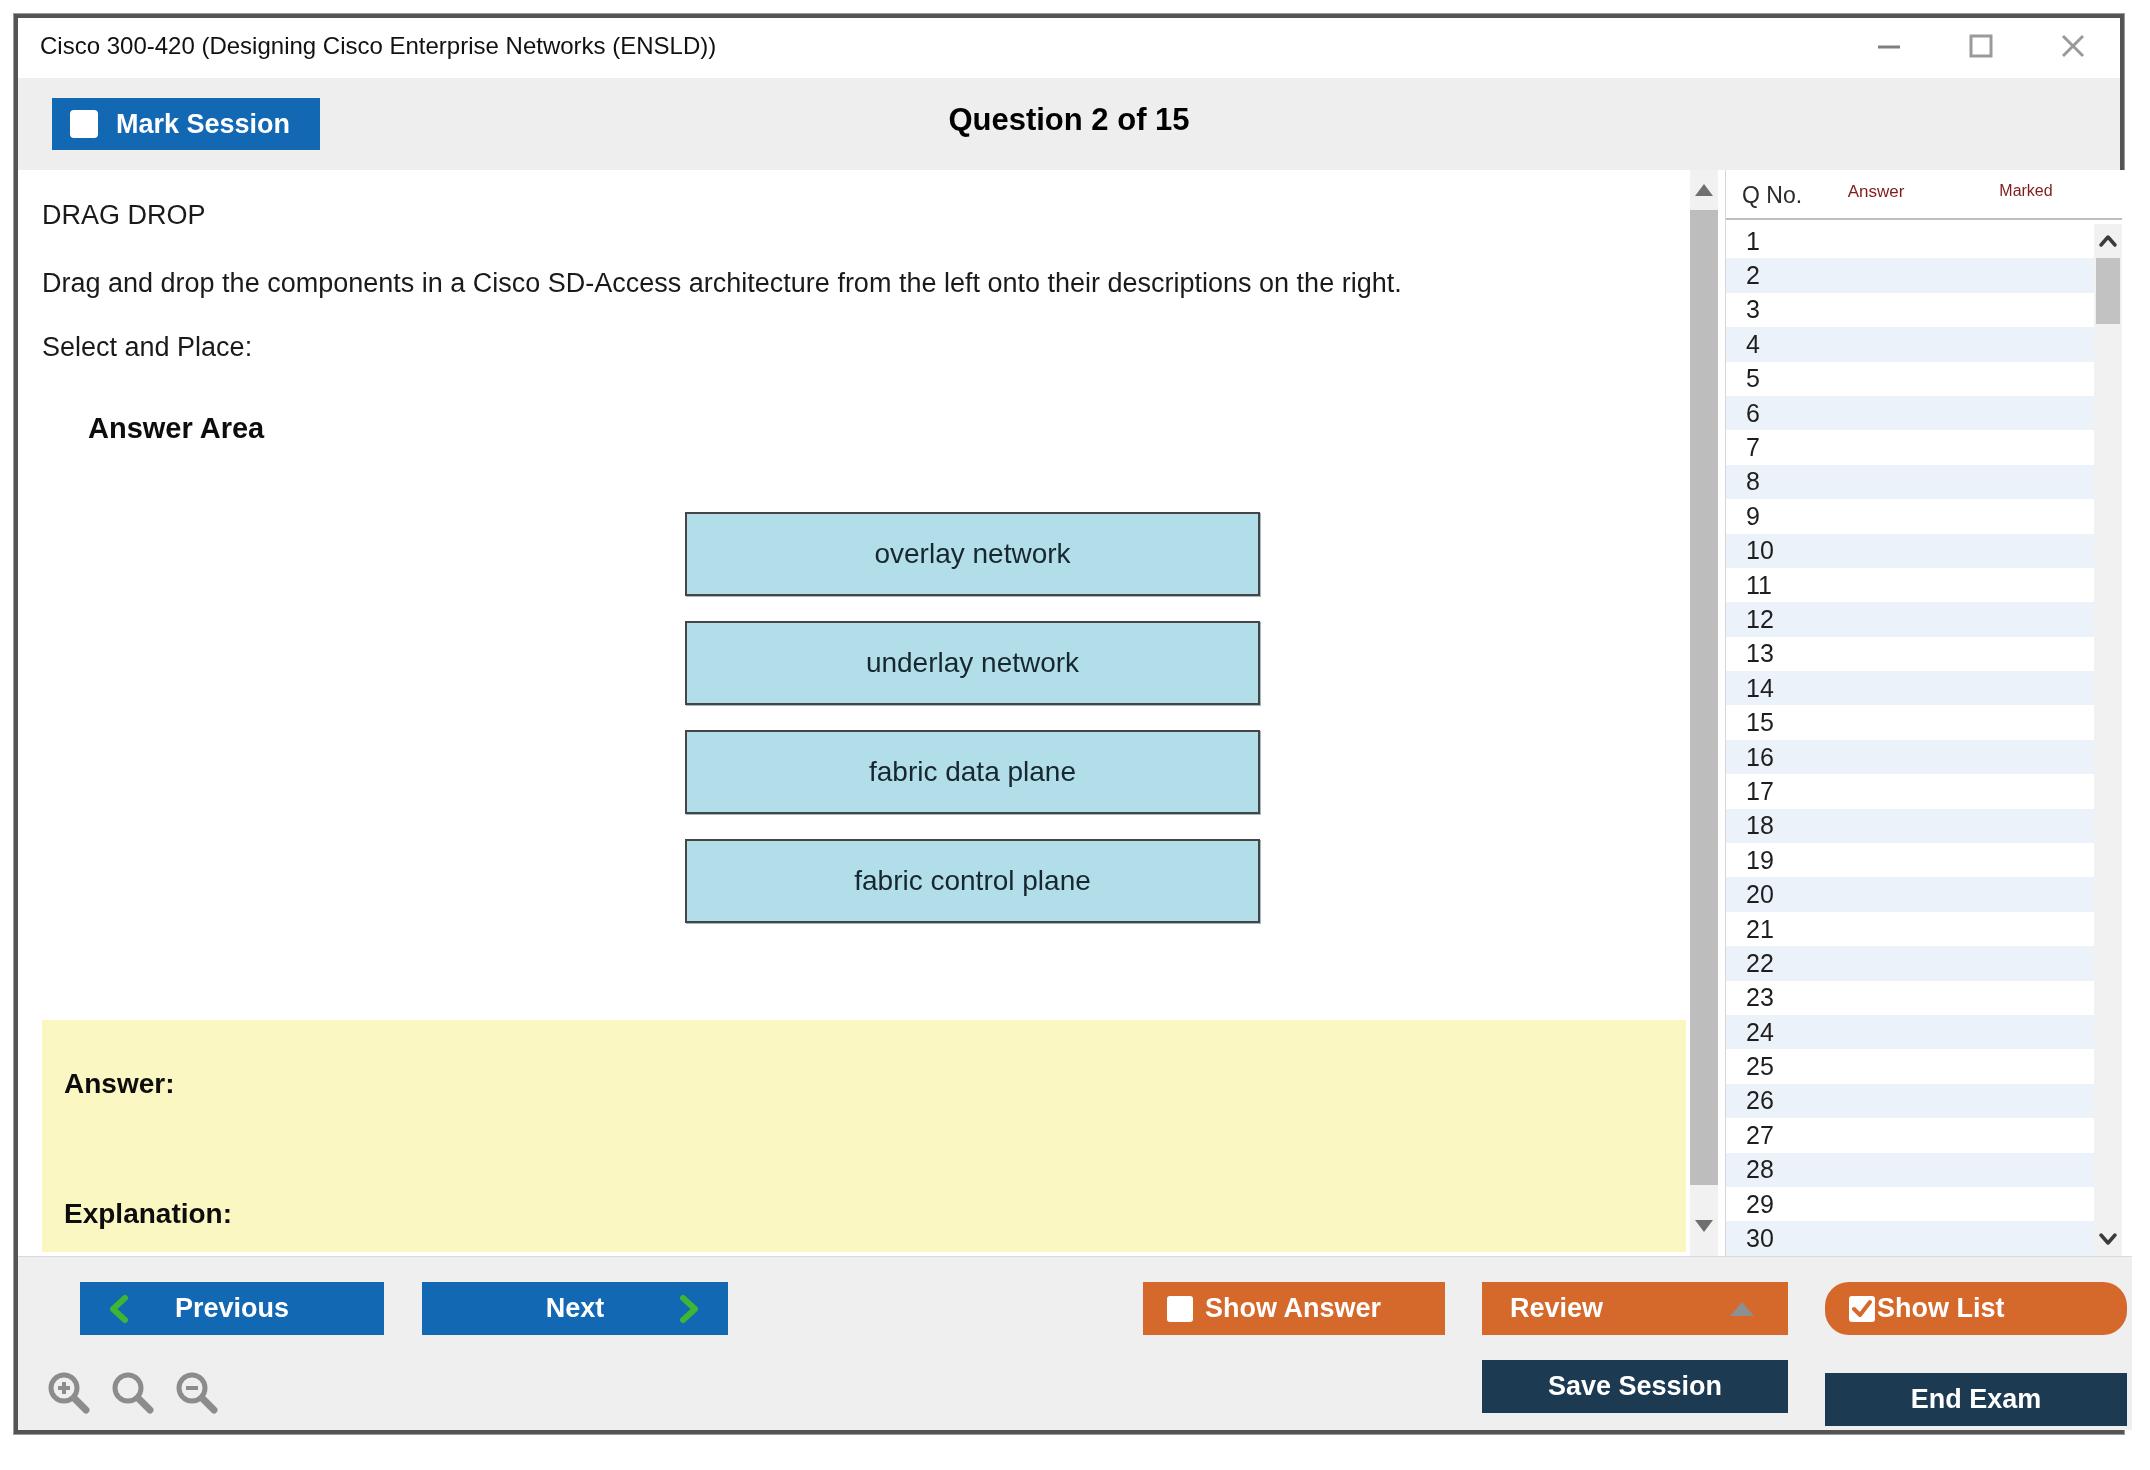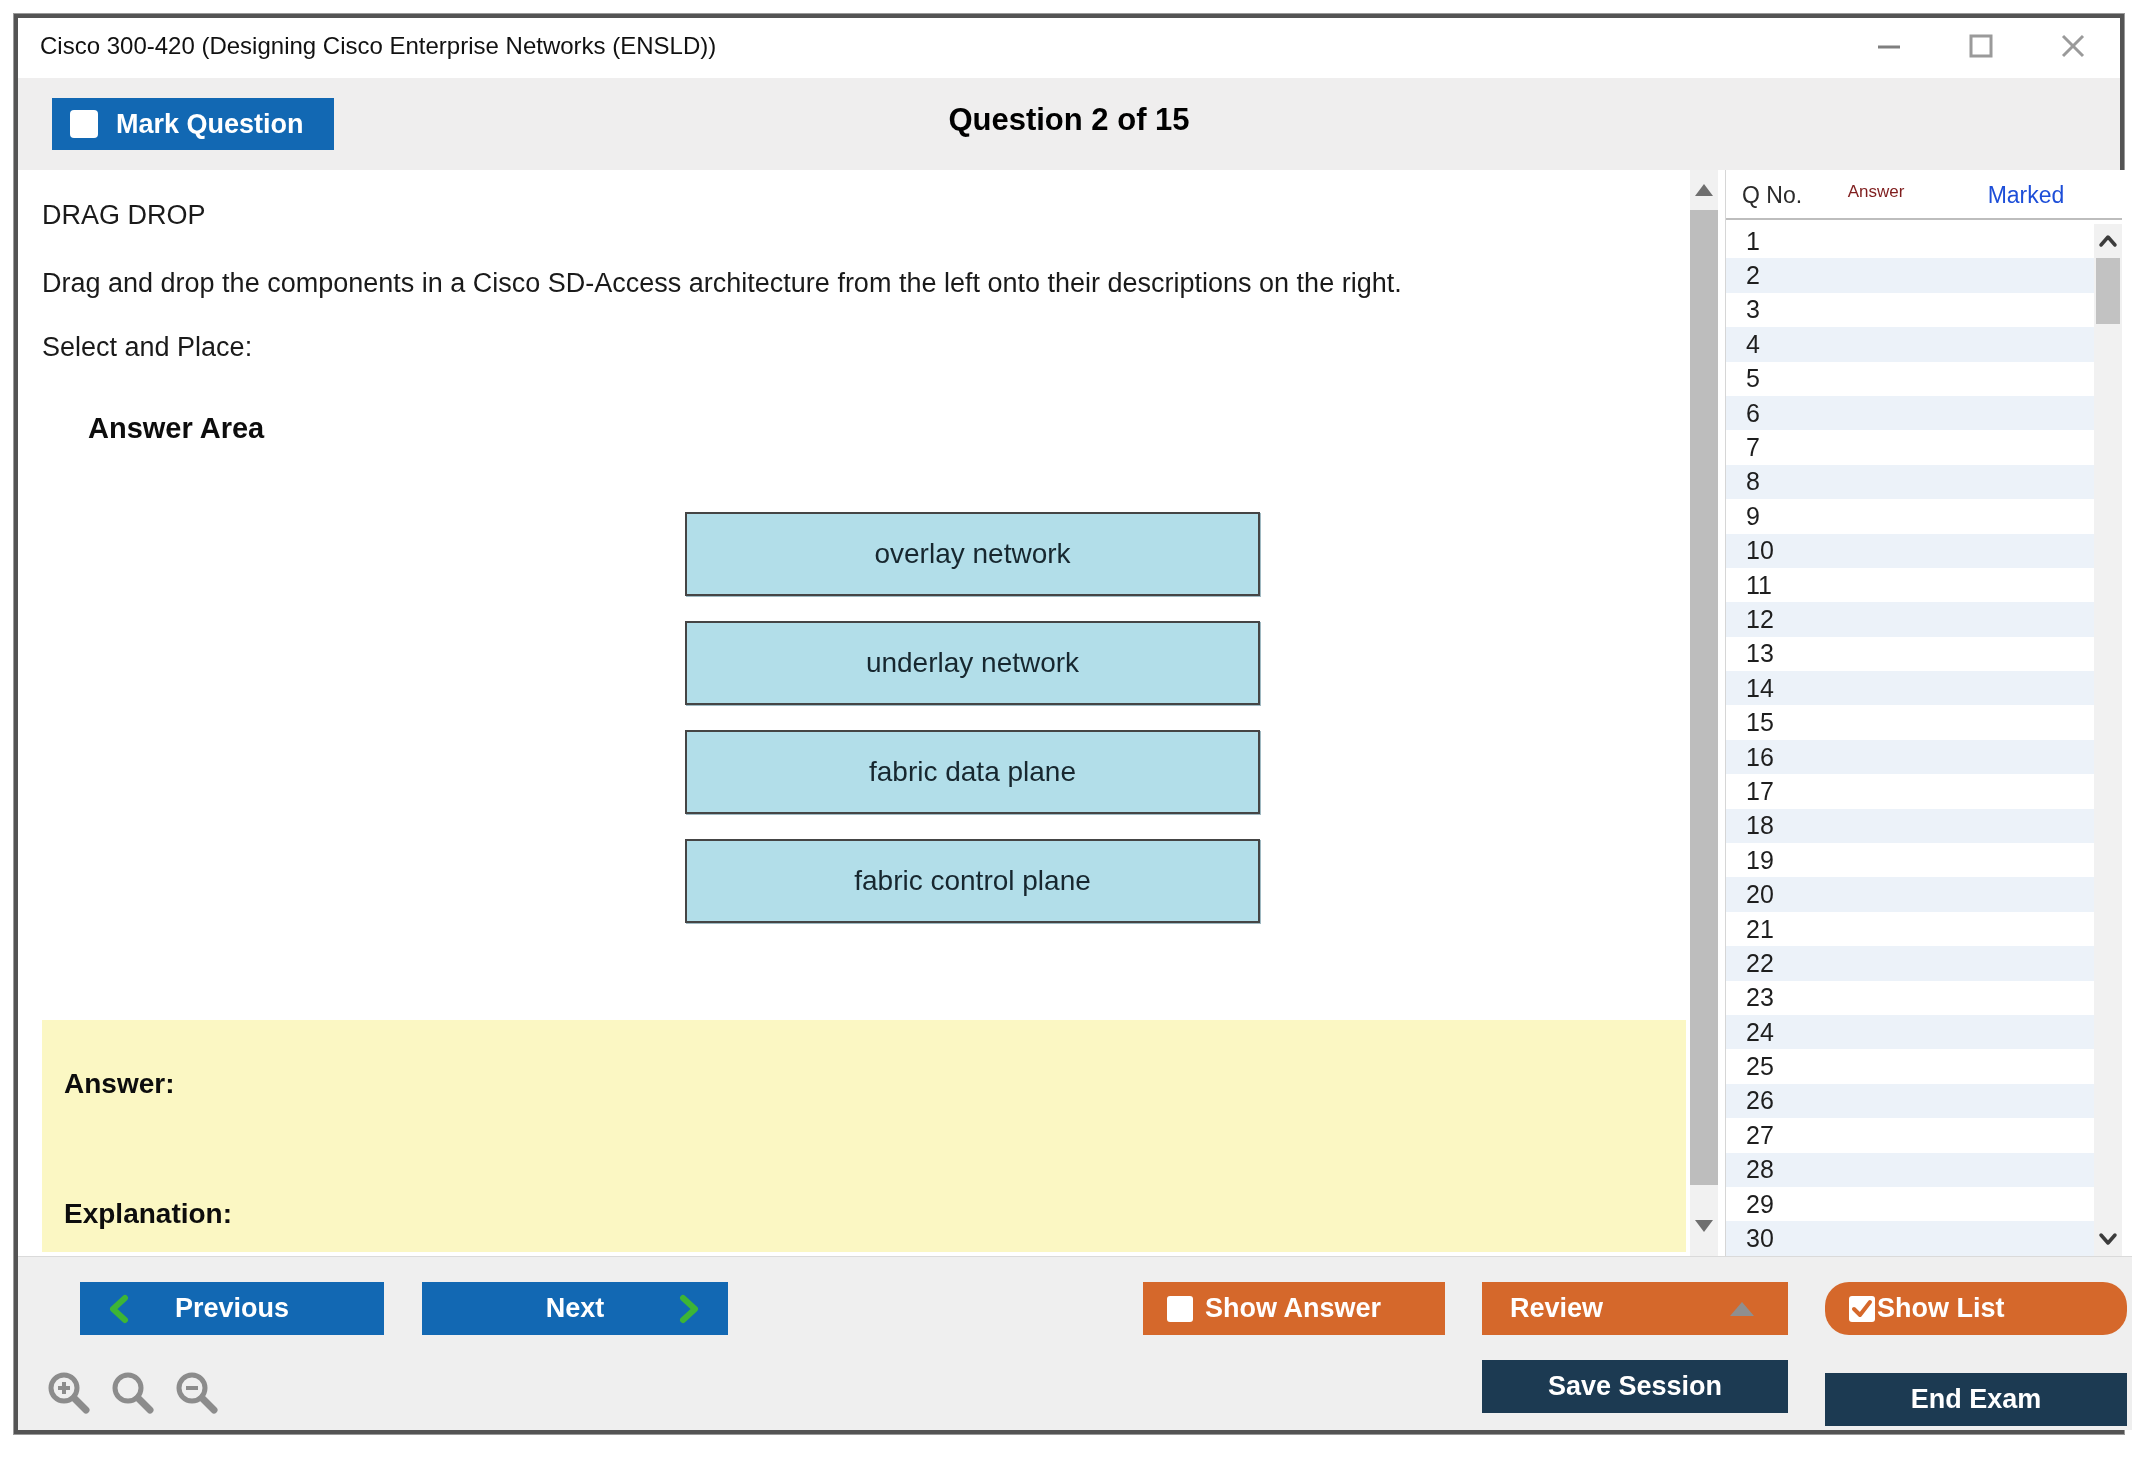--- a/index.html
+++ b/index.html
@@ -48,21 +48,21 @@
   .tri-up{position:absolute;left:5px;top:14px;width:0;height:0;
           border-left:9px solid transparent;border-right:9px solid transparent;border-bottom:12px solid #6f6f6f;}
   .tri-down{position:absolute;left:5px;bottom:24px;width:0;height:0;
           border-left:9px solid transparent;border-right:9px solid transparent;border-top:12px solid #6f6f6f;}
   .main-thumb{position:absolute;left:0;top:40px;width:28px;height:975px;background:#bdbdbd;}
   
   .sidebar{position:absolute;left:1707px;top:0;width:397px;height:1086px;background:#fff;border-left:1px solid #d6d6d6;}
   .side-head{position:absolute;left:0;top:0;width:100%;height:50px;background:#fff;border-bottom:2px solid #bdbdbd;}
   .side-head .h1{position:absolute;left:16px;top:12px;font-size:23px;color:#2b2b2b;}
   .side-head .h2{position:absolute;left:80px;top:12px;width:140px;text-align:center;font-size:17px;color:#7f1d1d;}
-  .side-head .h3{position:absolute;left:230px;top:12px;width:140px;text-align:center;font-size:23px;color:#1d4ed8;}
+  .side-head .h3{position:absolute;left:230px;top:12px;width:140px;text-align:center;font-size:16px;color:#7f1d1d;}
   .side-list{position:absolute;left:0;top:54px;width:369px;height:1032px;overflow:hidden;}
   .side-row{display:flex;height:34.4px;align-items:center;cursor:pointer;}
   .side-row:nth-child(even){background:var(--row-stripe);}
   .side-row .c1{padding-left:20px;font-size:25px;color:#1e1e1e;width:80px;}
   .side-row .c2{width:140px;}
   .side-row .c3{width:140px;}
   .side-scroll{position:absolute;right:0;top:54px;width:28px;height:1032px;background:#f1f1f1;}
   .side-thumb{position:absolute;left:2px;top:34px;width:24px;height:66px;background:#c2c2c2;}
   .chev{position:absolute;left:3px;}
   
@@ -111,21 +111,21 @@
               <line x1="6" y1="6" x2="26" y2="26" stroke="#9a9a9a" stroke-width="3"></line>
               <line x1="26" y1="6" x2="6" y2="26" stroke="#9a9a9a" stroke-width="3"></line>
             </svg>
         </div>
       </div>
     </div>
 
     <div class="header-band">
       <button class="mark-btn">
         <span class="cb"></span>
-        <span class="lbl">Mark Question</span>
+        <span class="lbl">Mark Session</span>
       </button>
       <div class="q-counter">Question 2 of 15</div>
     </div>
 
     <div class="content">
 
       <div class="q-panel">
         <div class="t-dragdrop">DRAG DROP</div>
         <div class="t-prompt">Drag and drop the components in a Cisco SD-Access architecture from the left onto their descriptions on the right.</div>
         <div class="t-select">Select and Place:</div>

